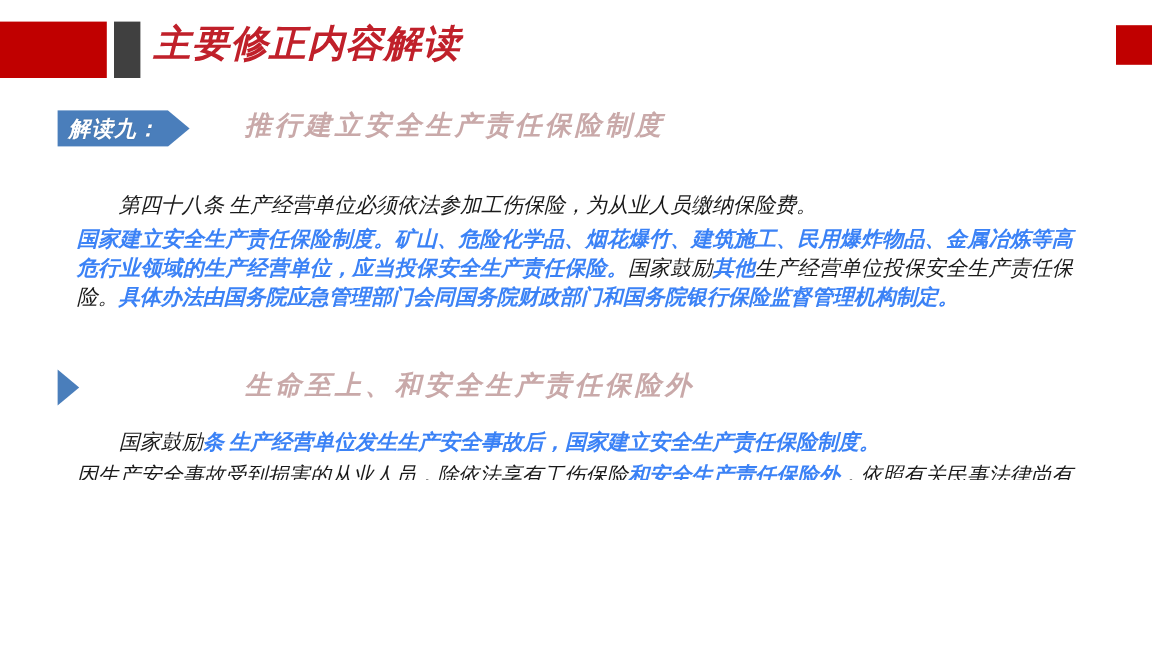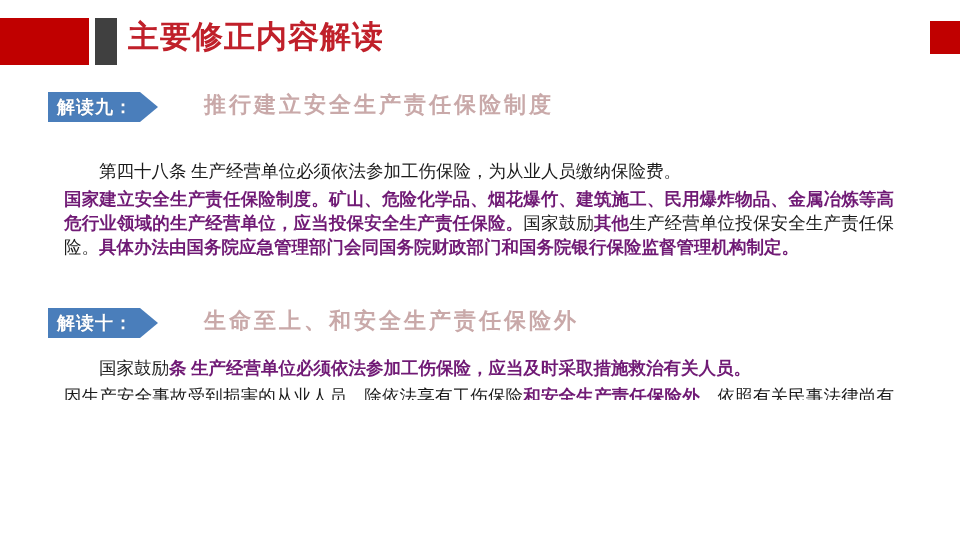--- a/index.html
+++ b/index.html
@@ -15,20 +15,21 @@
     position: relative;
   }
 
   
   #slide {
     position: relative;
     width: 960px;
     height: 400px;
     background: #ffffff;
     overflow: hidden;
+    font-style: italic;
   }
 
   .hdr-red-block {
     position: absolute;
     left: 0;
     top: 18px;
     width: 89px;
     height: 47px;
     background: #c00000;
   }
@@ -128,21 +129,21 @@
     letter-spacing: 0px;
   }
   .sec-body p {
     margin: 4px;
     text-indent: 2em;
   }
   .sec-body p.noindent {
     text-indent: 0;
   }
   .hl {
-    color: #701a75;
+    color: #3b82f6;
     font-weight: bold;
   }
 
   
   .footer-bar {
     position: absolute;
     left: 0;
     top: 498px;
     width: 960px;
     height: 42px;
@@ -223,30 +224,27 @@
     </div>
   </div>
   <div class="sec-body" style="top:155px">
       <p><span>第四十八条  生产经营单位必须依法参加工伤保险，为从业人员缴纳保险费。</span></p>
       <p class="noindent"><span class="hl">国家建立安全生产责任保险制度。矿山、危险化学品、烟花爆竹、建筑施工、民用爆炸物品、金属冶炼等高危行业领域的生产经营单位，应当投保安全生产责任保险。</span><span>国家鼓励</span><span class="hl">其他</span><span>生产经营单位投保安全生产责任保险。</span><span class="hl">具体办法由国务院应急管理部门会同国务院财政部门和国务院银行保险监督管理机构制定。</span></p>
     </div>
 
   <div class="section" style="top:308px">
     <div class="sec-head">
       <div class="sec-badge">
-        <div class="sec-badge-body">
-          <span class="sec-badge-label">解读十：</span>
-        </div>
         <div class="sec-badge-arrow"></div>
       </div>
       <div class="sec-subtitle">生命至上、和安全生产责任保险外</div>
     </div>
   </div>
   <div class="sec-body" style="top:352px">
-      <p><span>国家鼓励</span><span class="hl">条  生产经营单位必须依法参加工伤保险，应当及时采取措施救治有关人员。</span></p>
+      <p><span>国家鼓励</span><span class="hl">条  生产经营单位发生生产安全事故后，国家建立安全生产责任保险制度。</span></p>
       <p class="noindent"><span>因生产安全事故受到损害的从业人员，除依法享有工伤保险</span><span class="hl">和安全生产责任保险外</span><span>，依照有关民事法律尚有获得赔偿的权利的，有权向本单位提出赔偿要求。</span></p>
     </div>
 
   <div class="footer-bar"></div>
   <div class="footer-bar-topline"></div>
 
   <div class="wm">
     <div class="wm-logo">
       <svg viewBox="0 0 42 34" width="42" height="34" aria-hidden="true">
         <ellipse cx="15" cy="13" rx="14" ry="11.5" fill="#ffffff" opacity="0.55"></ellipse>

